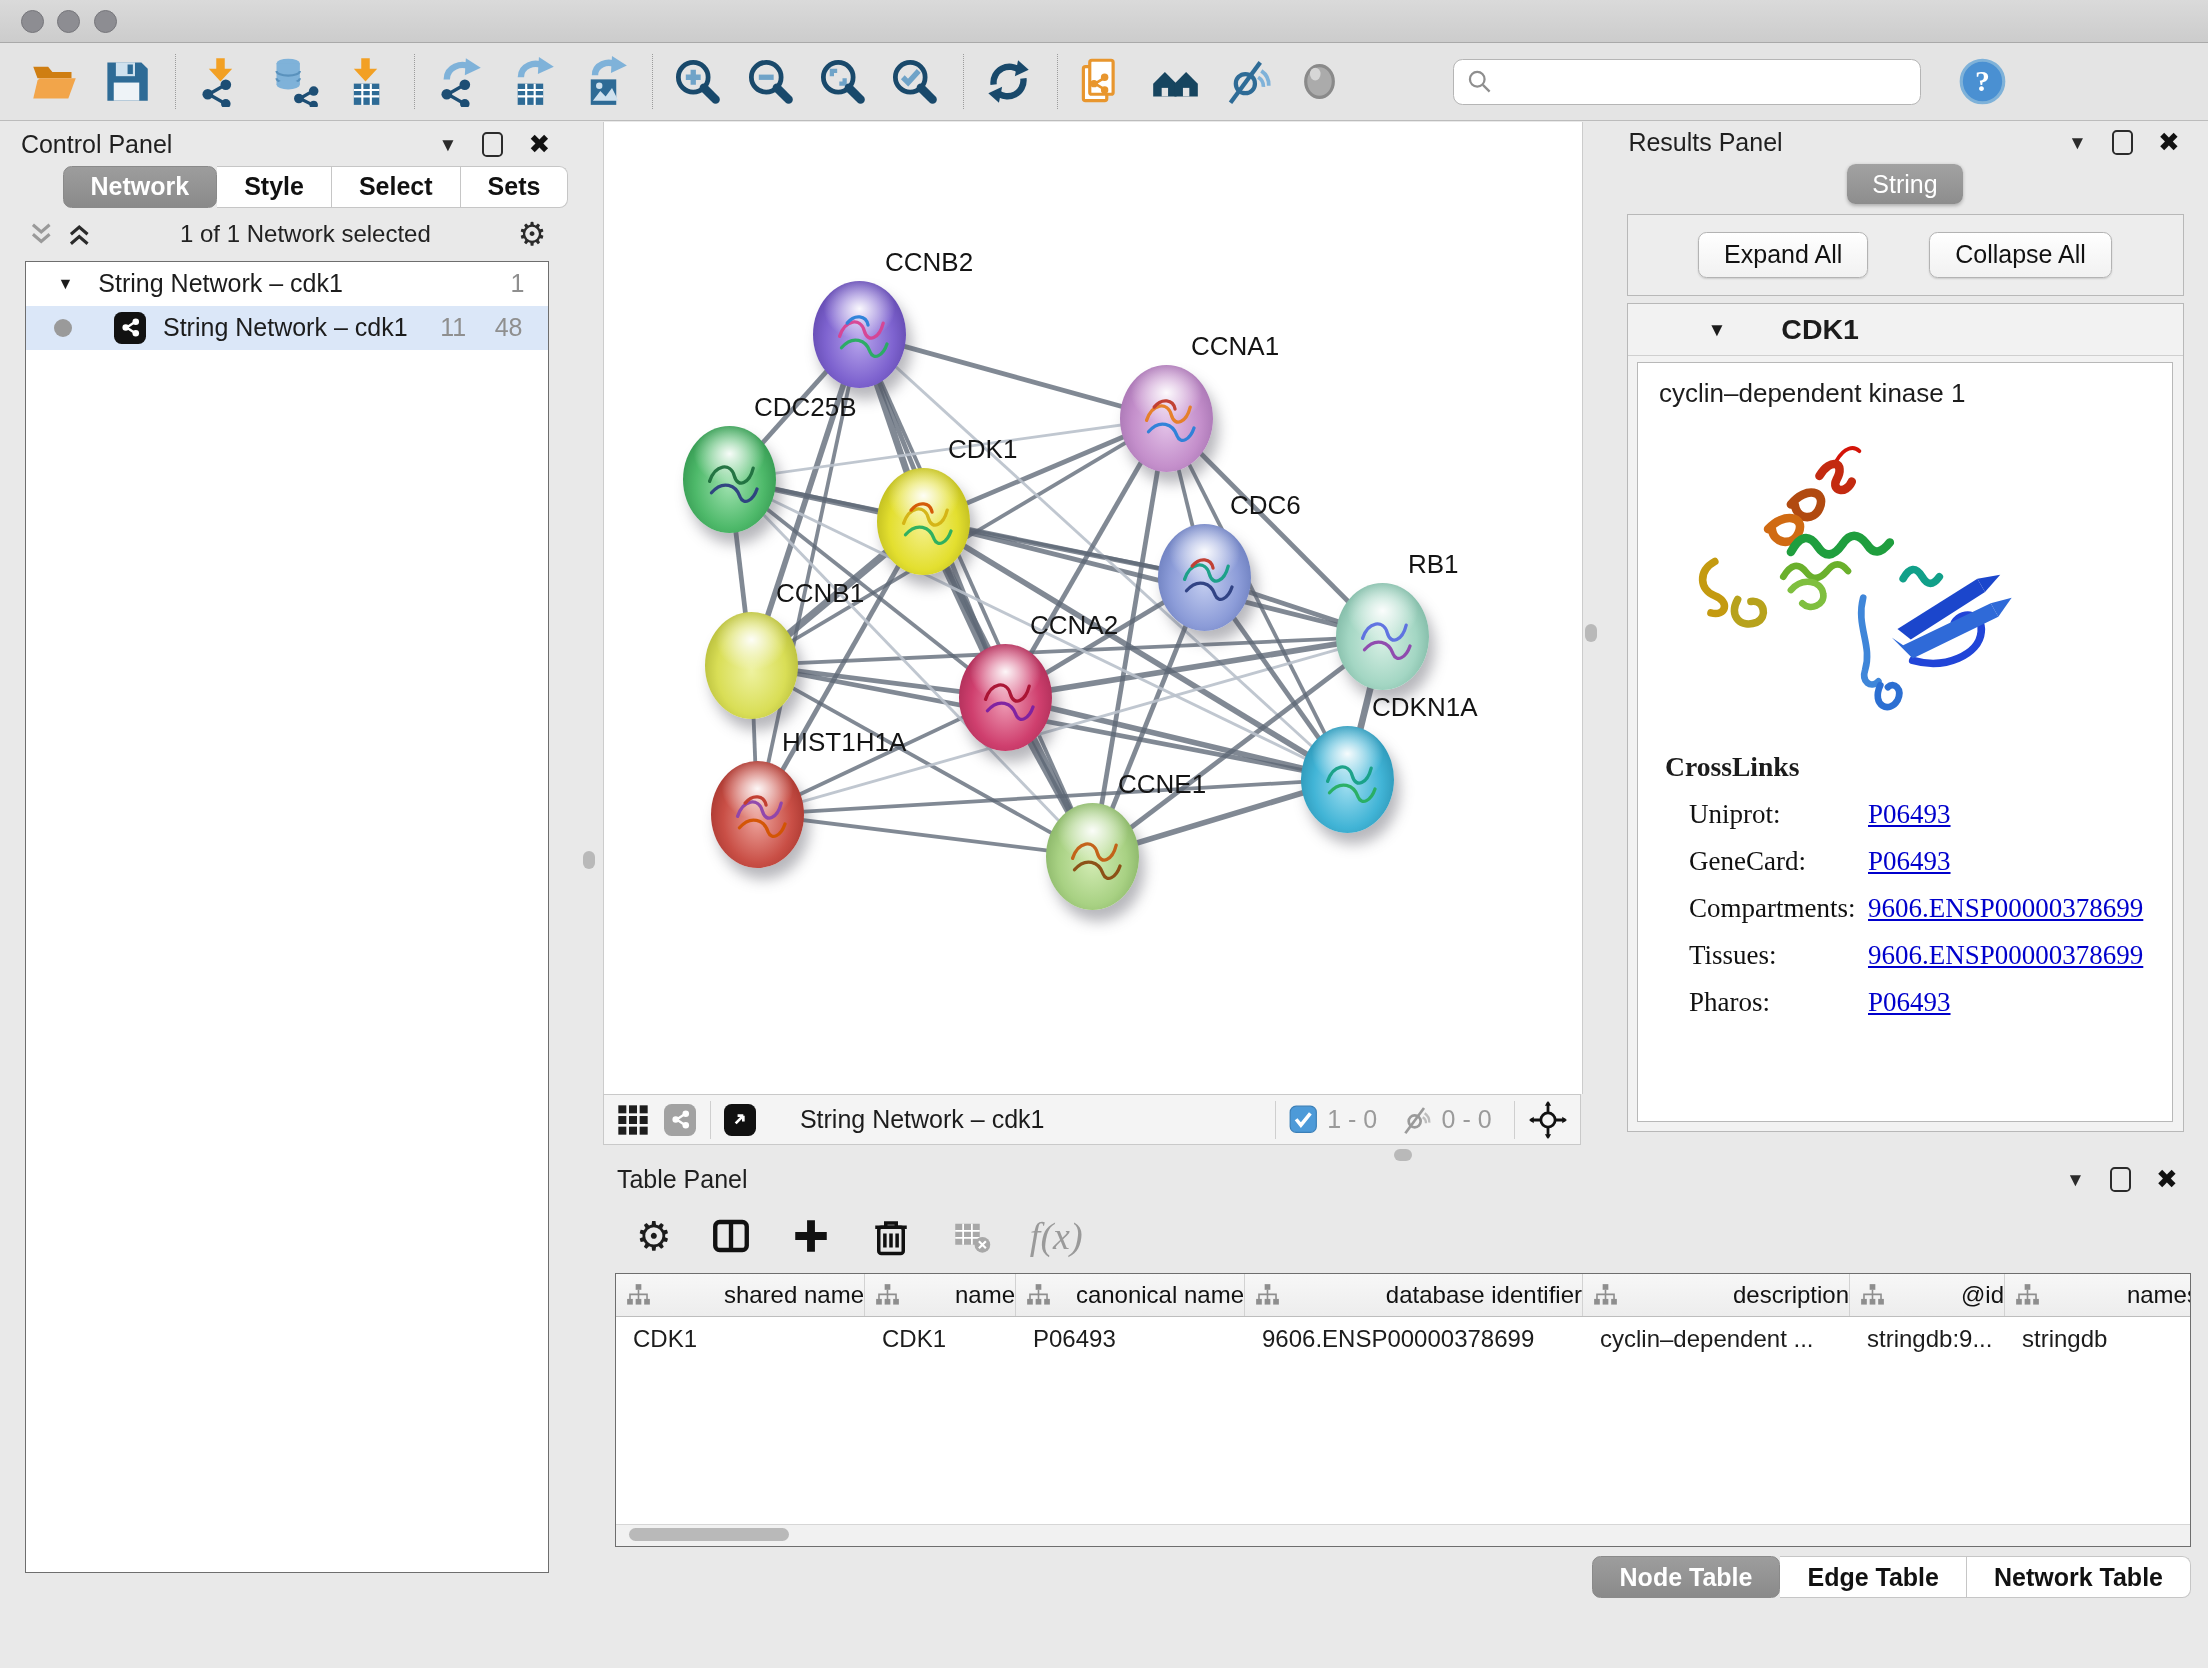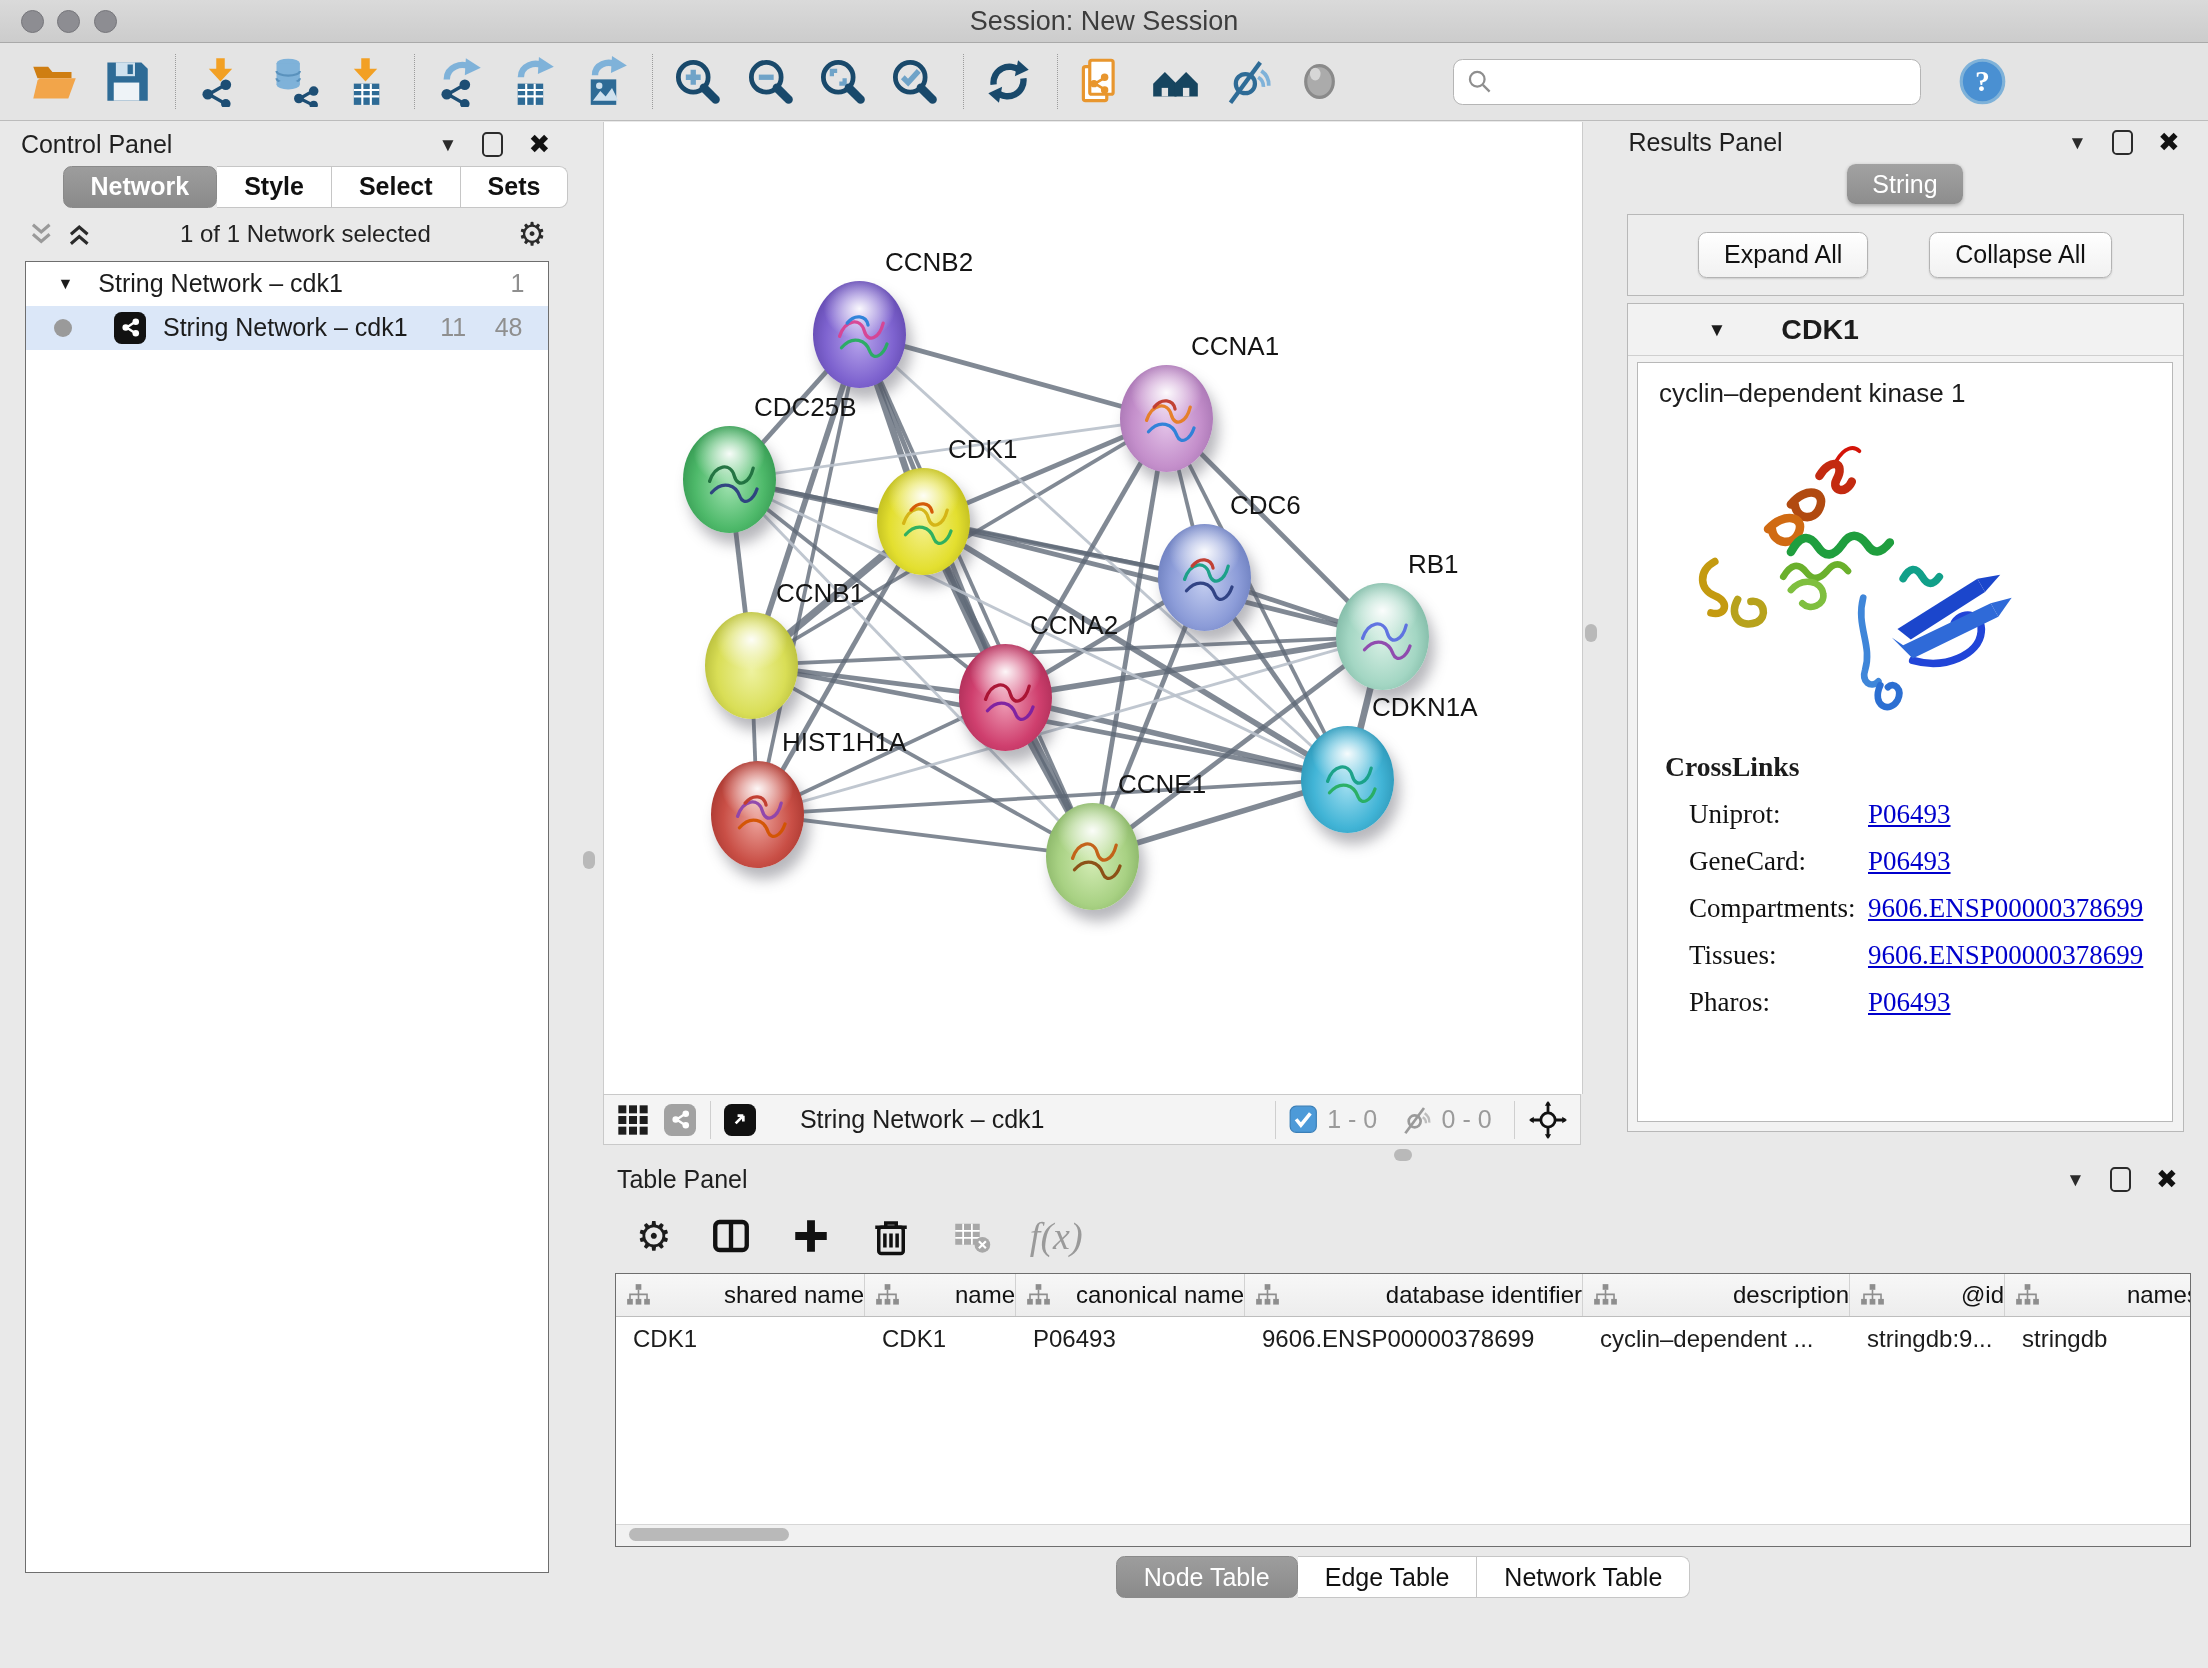--- a/index.html
+++ b/index.html
@@ -89,42 +89,41 @@
   .th{position:relative;height:42px;display:flex;align-items:center;justify-content:flex-end;
       border-right:1px solid #d2d2d2;font-size:24px;color:#111;box-sizing:border-box;flex:none;}
   .th .tree-ic{position:absolute;left:9.5px;width:25px;height:25px;}
   .th span{margin-left:19px;}
   .tr{display:flex;flex:none;}
   .td{height:44px;display:flex;align-items:center;padding-left:17px;font-size:24px;box-sizing:border-box;
       white-space:nowrap;overflow:hidden;flex:none;}
   .tbody-fill{flex:1;}
   .hscroll{height:21px;background:#f1f1f1;border-top:1px solid #d6d6d6;position:relative;flex:none;}
   .hthumb{position:absolute;left:13.3px;top:3.8px;width:160px;height:12.4px;background:#b9b9b9;border-radius:6.7px;}
-  .tp-tabs{display:flex;justify-content:center;margin-top:9.5px;}
+  .tp-tabs{display:flex;justify-content:flex-end;margin-top:9.5px;font-weight:bold;}
   
   #status-bar{position:absolute;left:0;top:1605px;width:100%;height:63px;background:#ececec;
      border-top:1px solid #c2c2c2;display:flex;align-items:center;}
   .sb-btn{width:53px;height:46px;background:#fbfbfb;border:1.9px solid #9e9e9e;display:flex;
      align-items:center;justify-content:center;margin-left:25px;}
   .sb-btn svg{width:34px;height:34px;}
   #memory-btn{margin-left:auto;margin-right:28.5px;height:46px;background:#fbfbfb;border:1.9px solid #9e9e9e;
      display:flex;align-items:center;padding:0 19px;font-size:26px;gap:13.3px;}
   .green-dot{width:25px;height:25px;border-radius:50%;background:#1e9e3e;}
   .chev{width:28.5px;height:28.5px;}
 </style>
 </head>
 <body>
 
 <div id="app">
 
   <div class="titlebar">
     <span class="traffic"></span>
     <span class="traffic"></span>
     <span class="traffic"></span>
-    <div class="win-title">Session: New Session</div>
   </div>
 
   <div class="toolbar">
     <div class="tbi">
       <svg viewBox="0 0 48 48">
         <path d="M4 10h14l4 5h18v6H8z" fill="#cf7e12"></path>
           <path d="M10 21h34l-7 19H4l4-17z" fill="#f2a54a"></path>
       </svg>
       </div>
     <div class="tbi">

